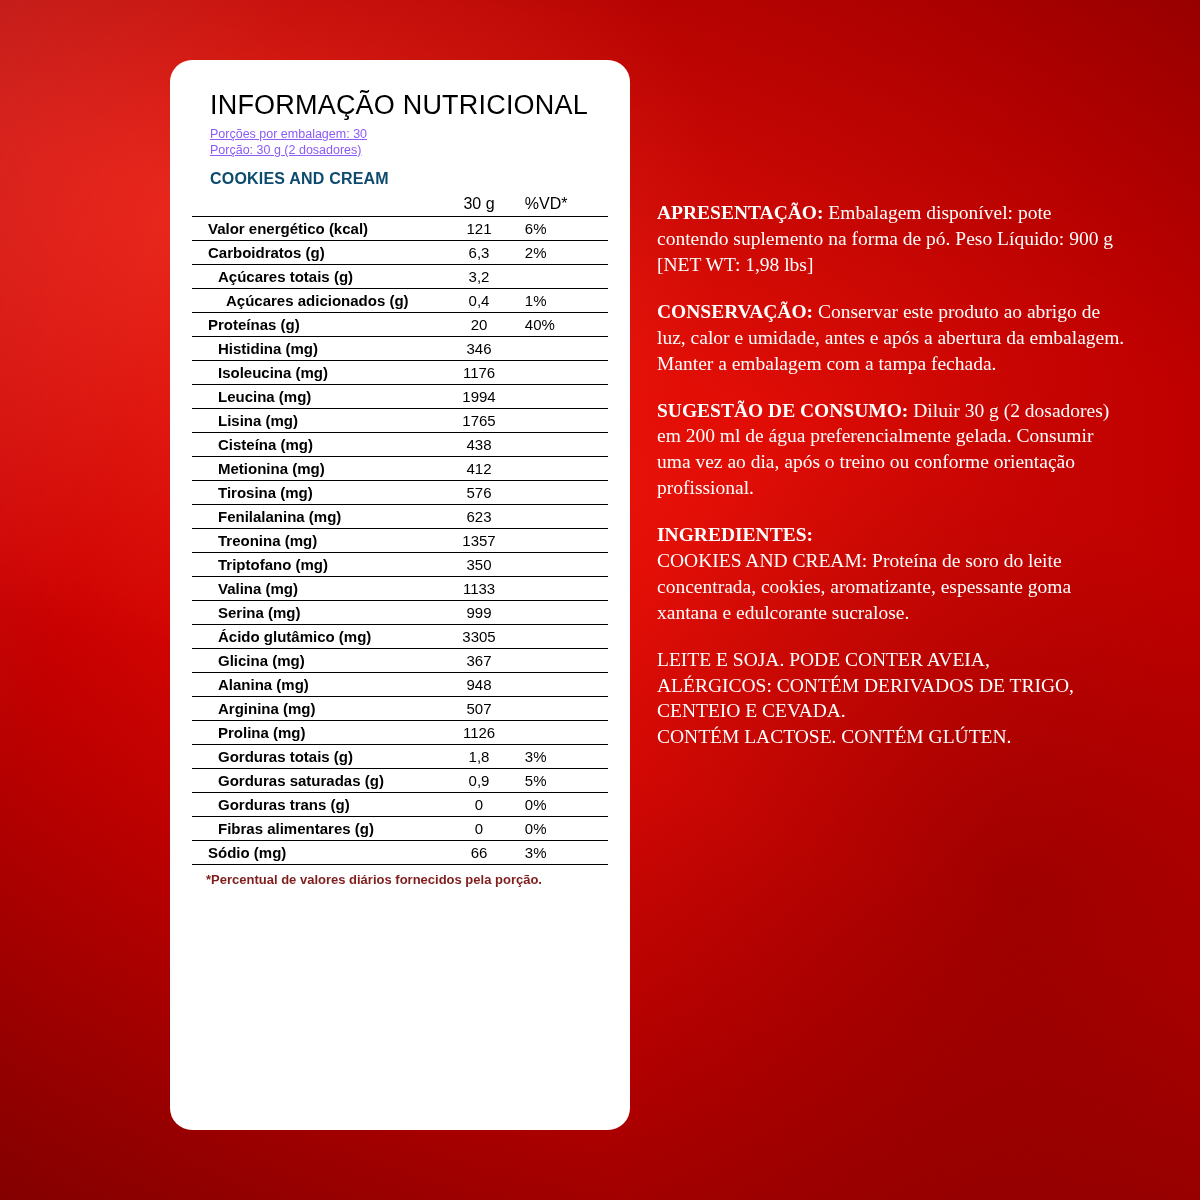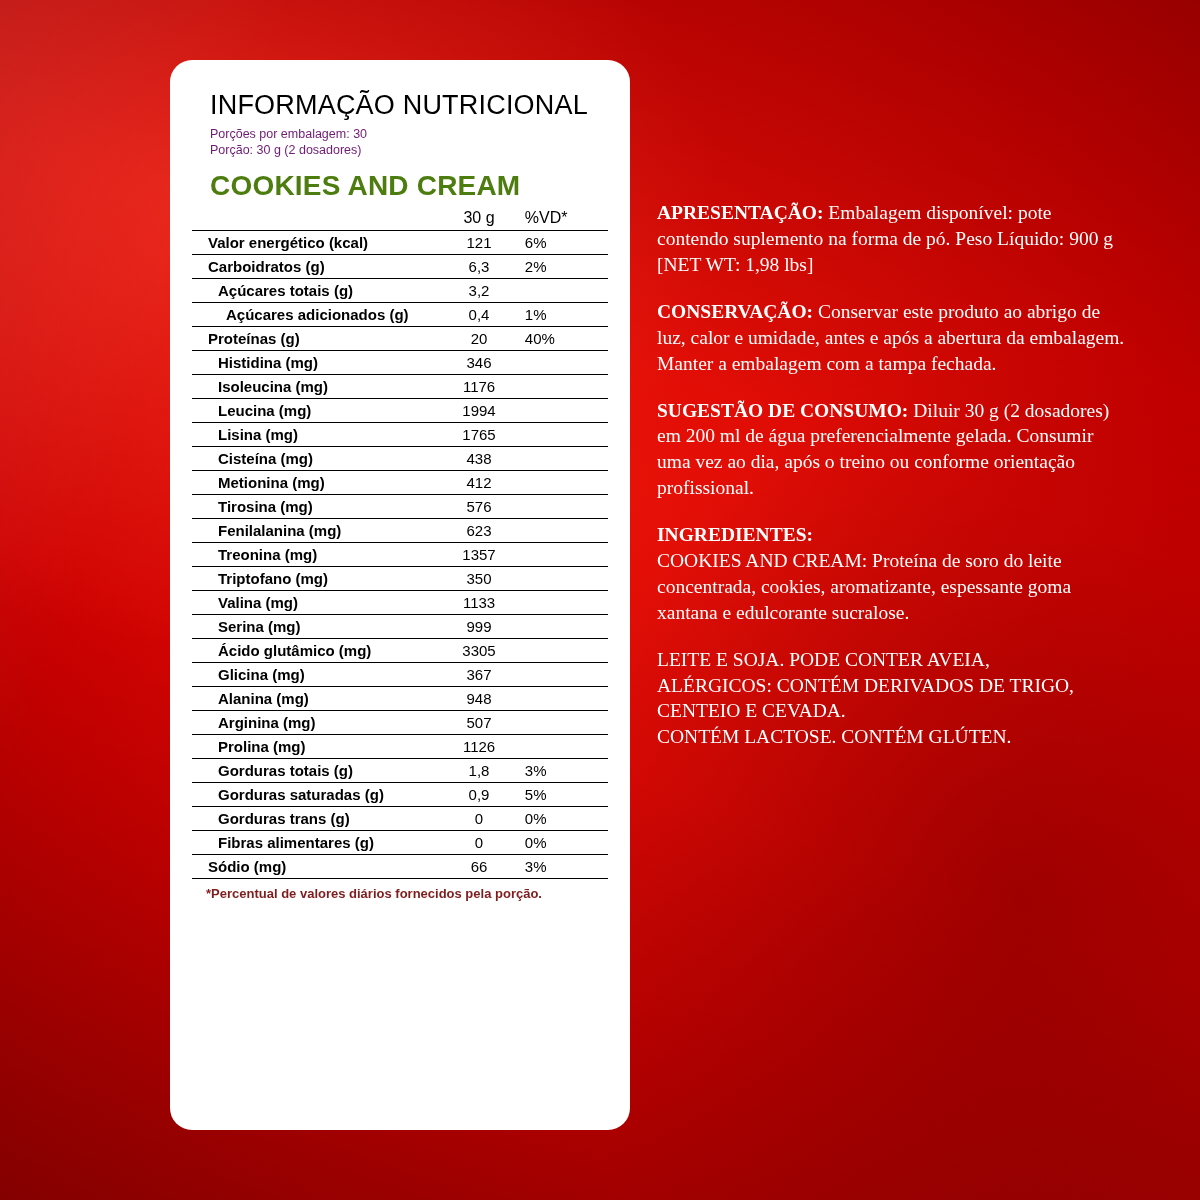--- a/index.html
+++ b/index.html
@@ -48,28 +48,29 @@
   }
   .panel-title {
     font-size: 27px;
     letter-spacing: 0.2px;
     color: #000;
     margin: 0 0 6px 18px;
     font-weight: 400;
   }
   .panel-sub {
     font-size: 12.5px;
-    color: #701a75;
+    color: #8b5cf6;
     margin-left: 18px;
     line-height: 1.25;
+    text-decoration: underline;
   }
   .flavor {
-    font-size: 28px;
+    font-size: 16px;
     font-weight: 700;
-    color: #4d7c0f;
+    color: #0c4a6e;
     margin: 12px 0 4px 18px;
     letter-spacing: 0.2px;
   }
 
   table.nutri {
     width: 100%;
     border-collapse: collapse;
     font-size: 15px;
     color: #000;
   }

